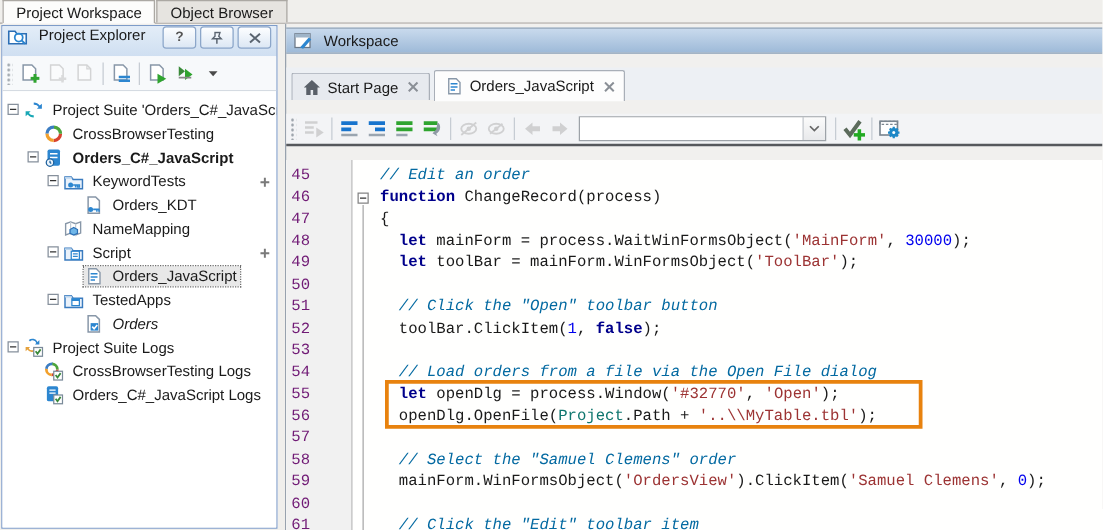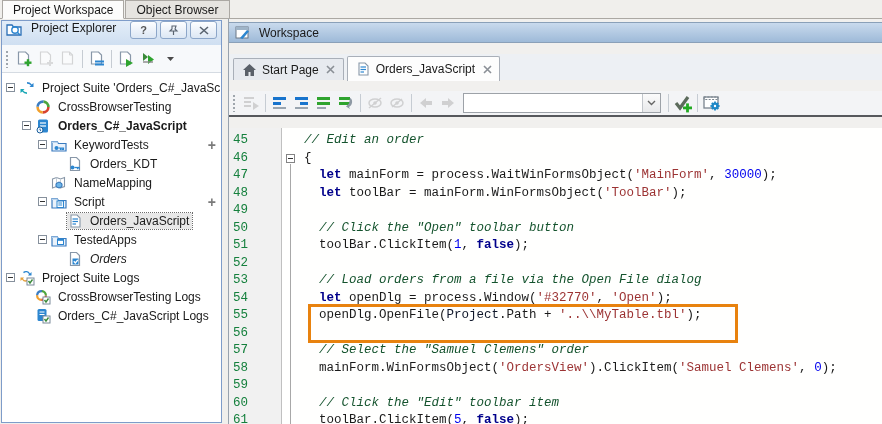--- a/index.html
+++ b/index.html
@@ -43,32 +43,32 @@
   .etab .ticon { margin-right:5px; }
   .etab-close { margin-left:7px; width:10px; height:10px; display:flex; align-items:center; justify-content:center; }
   #editor-toolbar { height:26px; background:#F3F4F6; border-bottom:2px solid #56585C; display:flex; align-items:center; padding-left:3px; flex:0 0 auto; }
   #combo { width:198px; height:20px; border:1px solid #9DA2A8; background:#fff; display:flex; margin:0 4px; }
   #combo input { flex:1 1 auto; border:none; outline:none; font-size:12px; padding:0 3px; background:#fff; }
   #combo-btn { width:18px; background:linear-gradient(#FBFBFB,#E8E9EB); border-left:1px solid #C2C6CB; display:flex; align-items:center; justify-content:center; }
 
   
   #editor { flex:1 1 auto; position:relative; background:#FFFFFE; overflow:hidden; display:flex; font-family:"Liberation Mono","DejaVu Sans Mono",monospace; font-size:12.5px; }
   #gutter { width:53px; background:#F1F1F1; border-right:1px solid #C0C0C0; padding-top:4px; flex:0 0 auto; }
-  .lnum { height:17.5px; line-height:17.5px; padding-left:4px; color:#15803d; }
+  .lnum { height:17.5px; line-height:17.5px; padding-left:4px; color:#701a75; }
   #foldcol { width:18px; position:relative; flex:0 0 auto; }
   #fold-line { position:absolute; left:8px; width:1px; background:#A8A8A8; }
   .fold-box { position:absolute; left:4px; width:9px; height:9px; border:1px solid #848484; background:#fff; }
   .fold-box::after { content:""; position:absolute; left:1px; top:3px; width:5px; height:1px; background:#333; }
   #code { flex:1 1 auto; position:relative; padding-top:4px; }
   .cline { height:17.5px; line-height:17.5px; white-space:pre; padding-left:4px; }
-  .c-cm { color:#14532d; font-style:italic; }
+  .c-cm { color:#0369a1; font-style:italic; }
   .c-kw { color:#00008B; font-weight:bold; }
   .c-str { color:#9C3333; }
   .c-num { color:#0000EE; }
-  .c-cls { color:#0f172a; }
+  .c-cls { color:#0f766e; }
   #hl-box { position:absolute; border:3px solid #E8820E; pointer-events:none; }
 </style>
 </head>
 <body>
 
 <div id="app">
 
   <div id="top-tabs">
       <div class="top-tab active">Project Workspace</div>
       <div class="top-tab">Object Browser</div>
@@ -474,20 +474,21 @@
           <div class="lnum">61</div>
           <div class="lnum">62</div>
           <div class="lnum">63</div>
         </div>
       <div id="foldcol">
           <div class="fold-box" style="top: 25.5px;"></div>
           <div id="fold-line" style="top: 35.5px; bottom: 0px;"></div>
         </div>
       <div id="code">
           <div class="cline"><span class="c-cm">// Edit an order</span></div>
+          <div class="cline"><span class="c-kw">function</span><span class="c-pl"> ChangeRecord(process)</span></div>
           <div class="cline"><span class="c-pl">{</span></div>
           <div class="cline"><span class="c-pl">  </span><span class="c-kw">let</span><span class="c-pl"> mainForm = process.WaitWinFormsObject(</span><span class="c-str">'MainForm'</span><span class="c-pl">, </span><span class="c-num">30000</span><span class="c-pl">);</span></div>
           <div class="cline"><span class="c-pl">  </span><span class="c-kw">let</span><span class="c-pl"> toolBar = mainForm.WinFormsObject(</span><span class="c-str">'ToolBar'</span><span class="c-pl">);</span></div>
           <div class="cline"></div>
           <div class="cline"><span class="c-cm">  // Click the "Open" toolbar button</span></div>
           <div class="cline"><span class="c-pl">  toolBar.ClickItem(</span><span class="c-num">1</span><span class="c-pl">, </span><span class="c-kw">false</span><span class="c-pl">);</span></div>
           <div class="cline"></div>
           <div class="cline"><span class="c-cm">  // Load orders from a file via the Open File dialog</span></div>
           <div class="cline"><span class="c-pl">  </span><span class="c-kw">let</span><span class="c-pl"> openDlg = process.Window(</span><span class="c-str">'#32770'</span><span class="c-pl">, </span><span class="c-str">'Open'</span><span class="c-pl">);</span></div>
           <div class="cline"><span class="c-pl">  openDlg.OpenFile(</span><span class="c-cls">Project</span><span class="c-pl">.Path + </span><span class="c-str">'..\\MyTable.tbl'</span><span class="c-pl">);</span></div>

